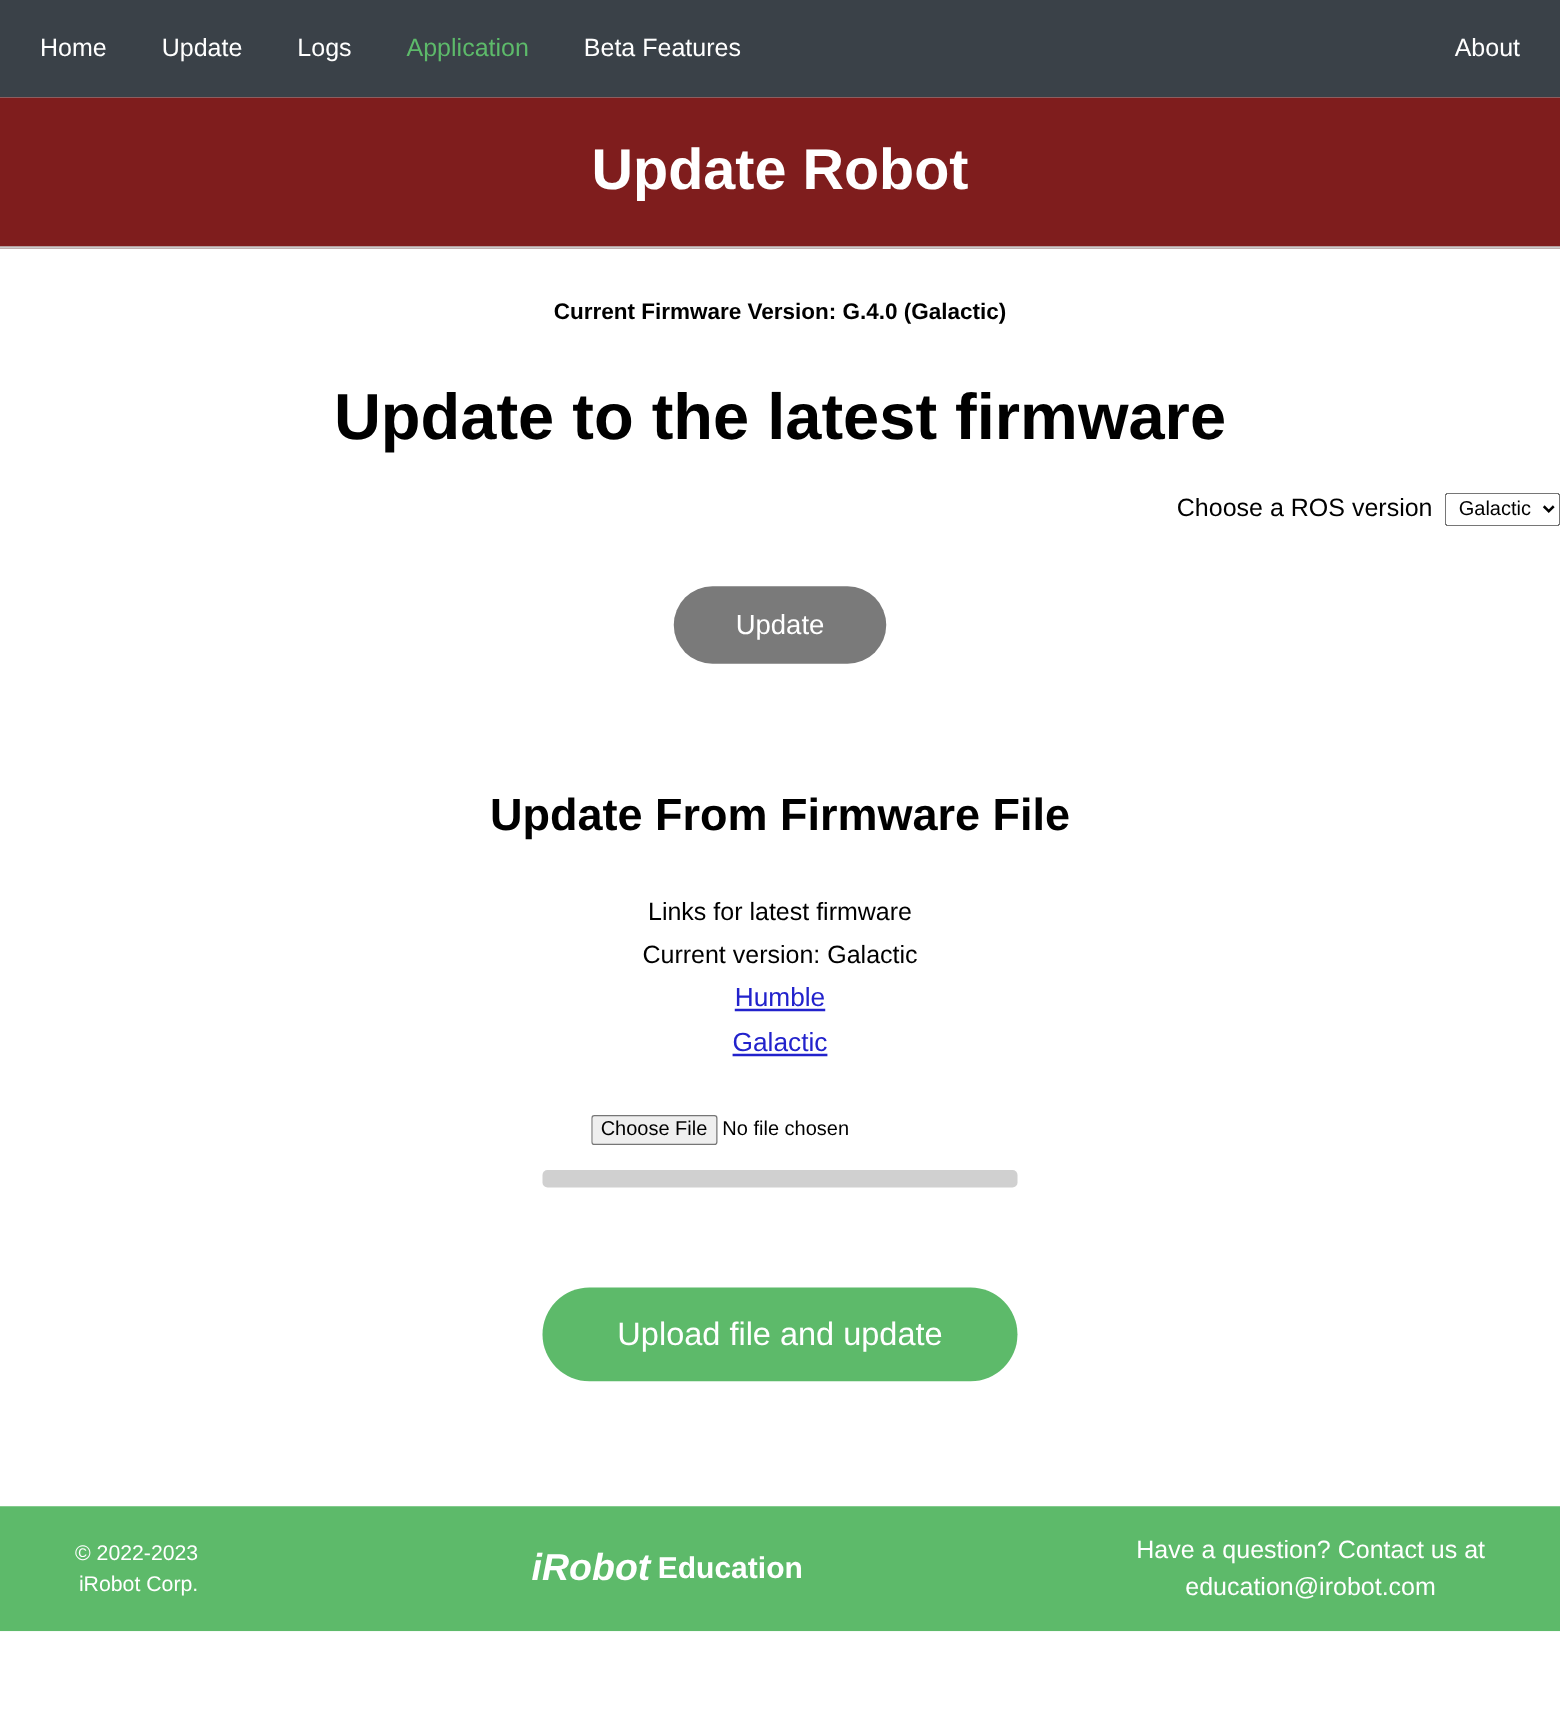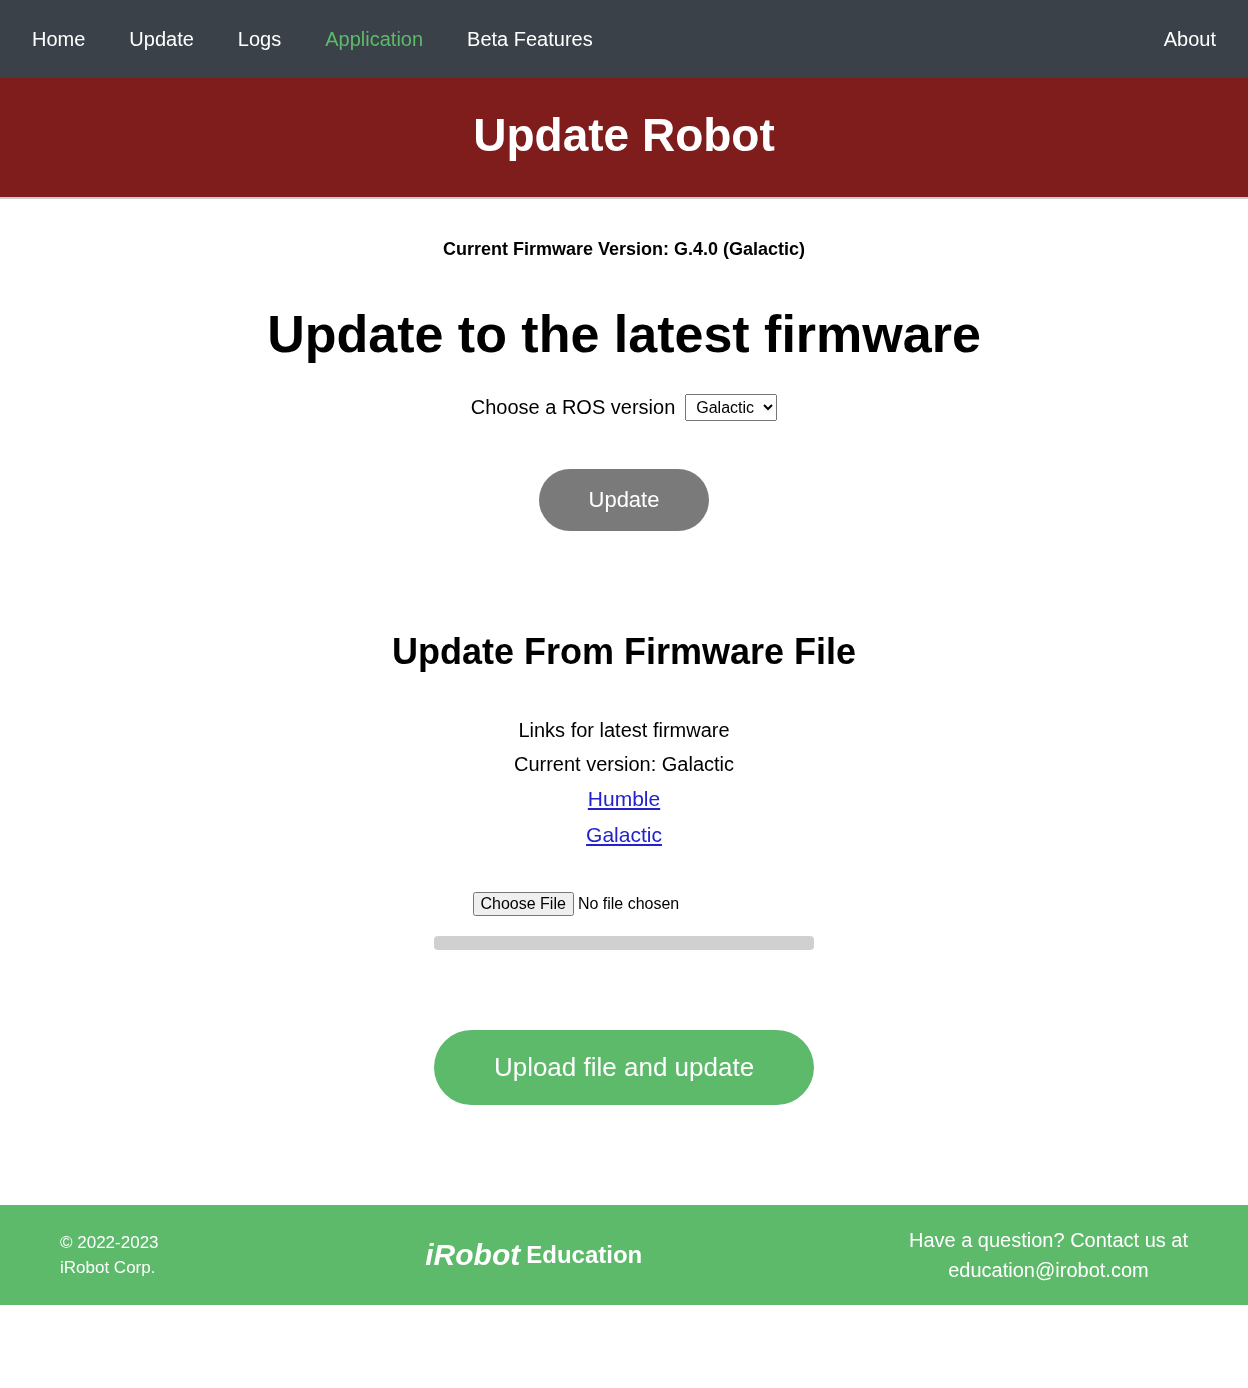--- a/index.html
+++ b/index.html
@@ -55,21 +55,21 @@
       font-weight: bold;
       margin-bottom: 30px;
       margin-top: 44px;
     }
 
     .ros-version-row {
       font-size: 20px;
       margin-bottom: 30px;
       display: flex;
       align-items: center;
-      justify-content: center;
+      justify-content: flex-end;
       gap: 10px;
     }
     .ros-version-row select {
       font-size: 16px;
       padding: 3px 6px;
     }
 
     .update-btn {
       background: #7a7a7a;
       color: #fff;
@@ -148,21 +148,21 @@
       display: flex;
       align-items: center;
       justify-content: space-between;
       padding: 20px 60px;
       min-height: 90px;
     }
     .footer-left {
       color: #fff;
       font-size: 17px;
       line-height: 1.5;
-      text-align: left;
+      text-align: right;
     }
     .footer-center {
       color: #fff;
       font-size: 24px;
       font-weight: bold;
       display: flex;
       align-items: center;
       gap: 6px;
     }
     .footer-center .irobot-text {

